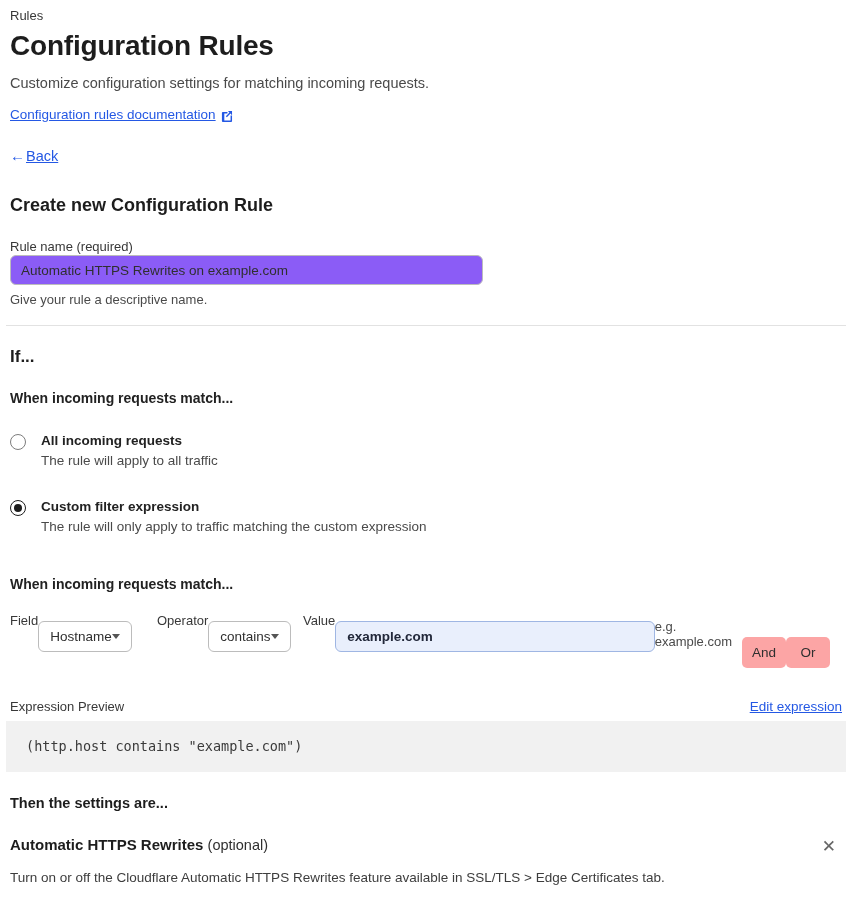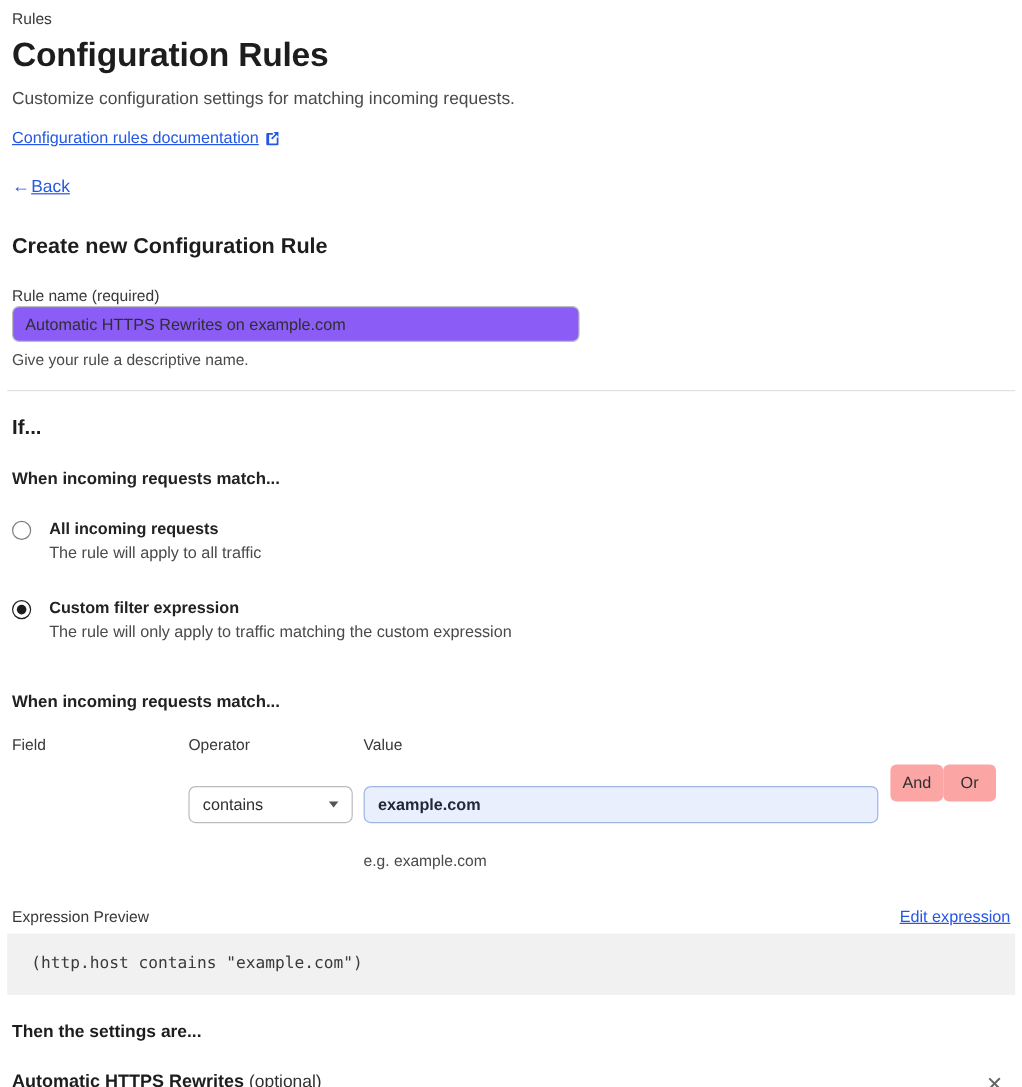--- a/index.html
+++ b/index.html
@@ -53,21 +53,21 @@
   .radio-circle.checked::after {
     content: ""; position: absolute; left: 2.5px; top: 2.5px;
     width: 8px; height: 8px; border-radius: 50%; background: #1d1d1d;
   }
   .radio-texts { margin-left: 15px; }
   .radio-title { font-size: 13.5px; font-weight: 700; color: #222; }
   .radio-desc { font-size: 13.5px; color: #4a4a4a; margin-top: 5px; }
 
   .builder-heading { font-size: 14px; font-weight: 700; color: #222; margin-top: 42px; }
   .builder-row { display: flex; margin-top: 21px; }
-  .builder-col { display: flex; flex-direction: column; gap: 18px; }
+  .builder-col { display: flex; flex-direction: row; }
   .col-field { width: 138px; margin-right: 9px; }
   .col-operator { width: 137px; margin-right: 9px; }
   .col-value { width: 429px; }
   .builder-label { font-size: 13px; color: #383838; height: 16px; }
   .select-box {
     margin-top: 8px; height: 31px;
     border: 1px solid #bcbcbc; border-radius: 6px; background: #fff;
     display: flex; align-items: center; justify-content: space-between;
     padding: 0 11px; font-size: 13.5px; color: #2f2f2f; cursor: pointer;
   }
@@ -160,20 +160,24 @@
     <div class="radio-title">Custom filter expression</div>
     <div class="radio-desc">The rule will only apply to traffic matching the custom expression</div>
   </span>
 </div>
 
 <div class="builder-heading">When incoming requests match...</div>
 
 <div class="builder-row">
   <div class="builder-col col-field">
     <div class="builder-label">Field</div>
+    <div class="select-box">
+      <span>Hostname</span>
+      <span class="caret"></span>
+    </div>
   </div>
   <div class="builder-col col-operator">
     <div class="builder-label">Operator</div>
     <div class="select-box">
       <span>contains</span>
       <span class="caret"></span>
     </div>
   </div>
   <div class="builder-col col-value">
     <div class="builder-label">Value</div>

